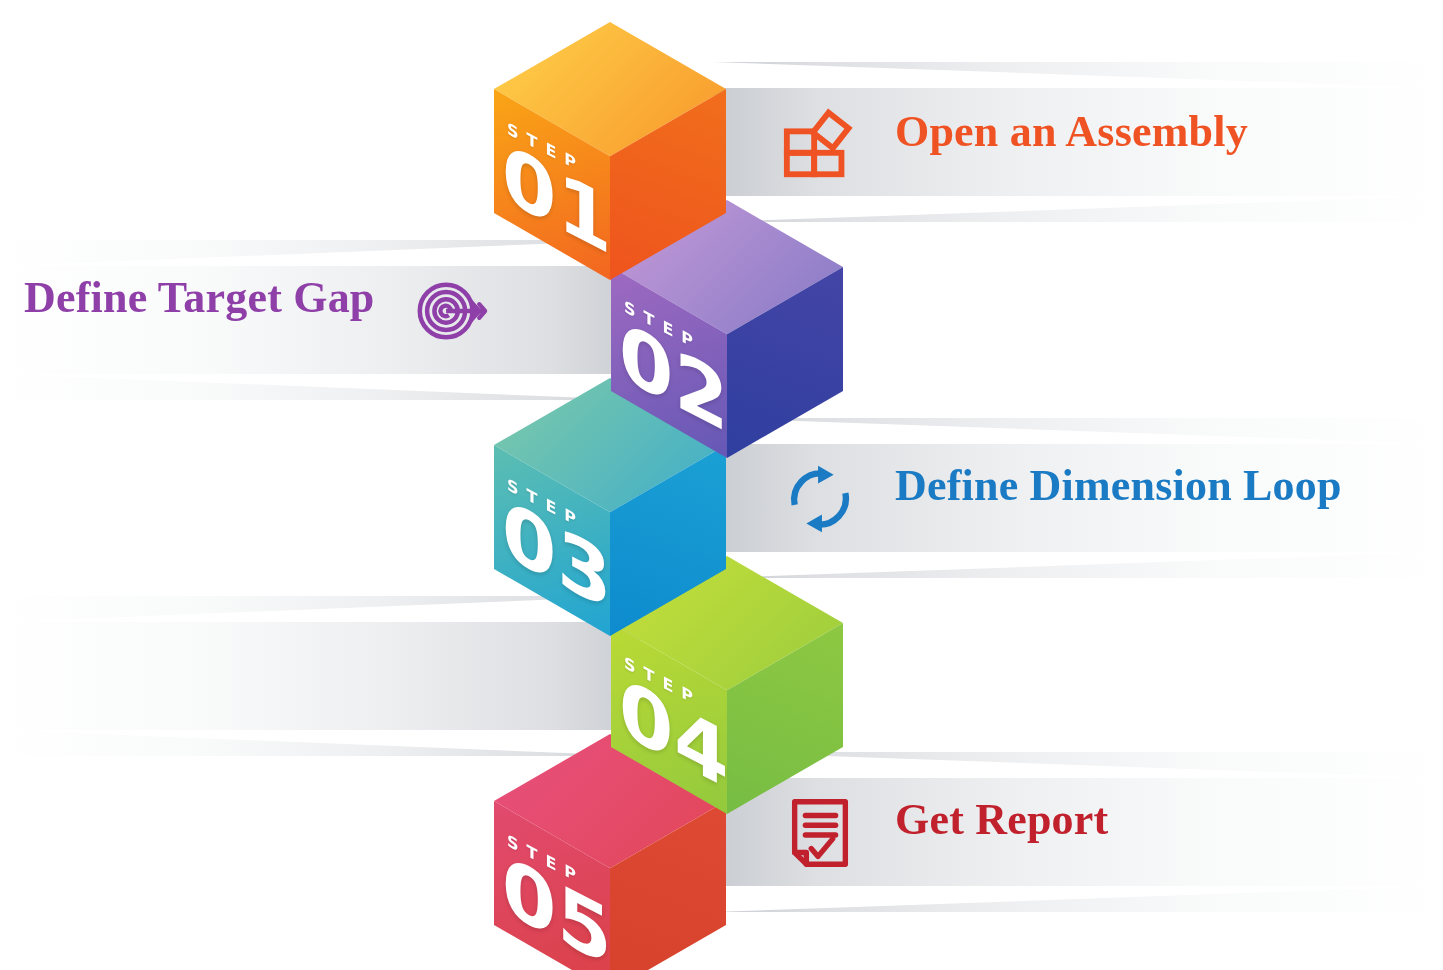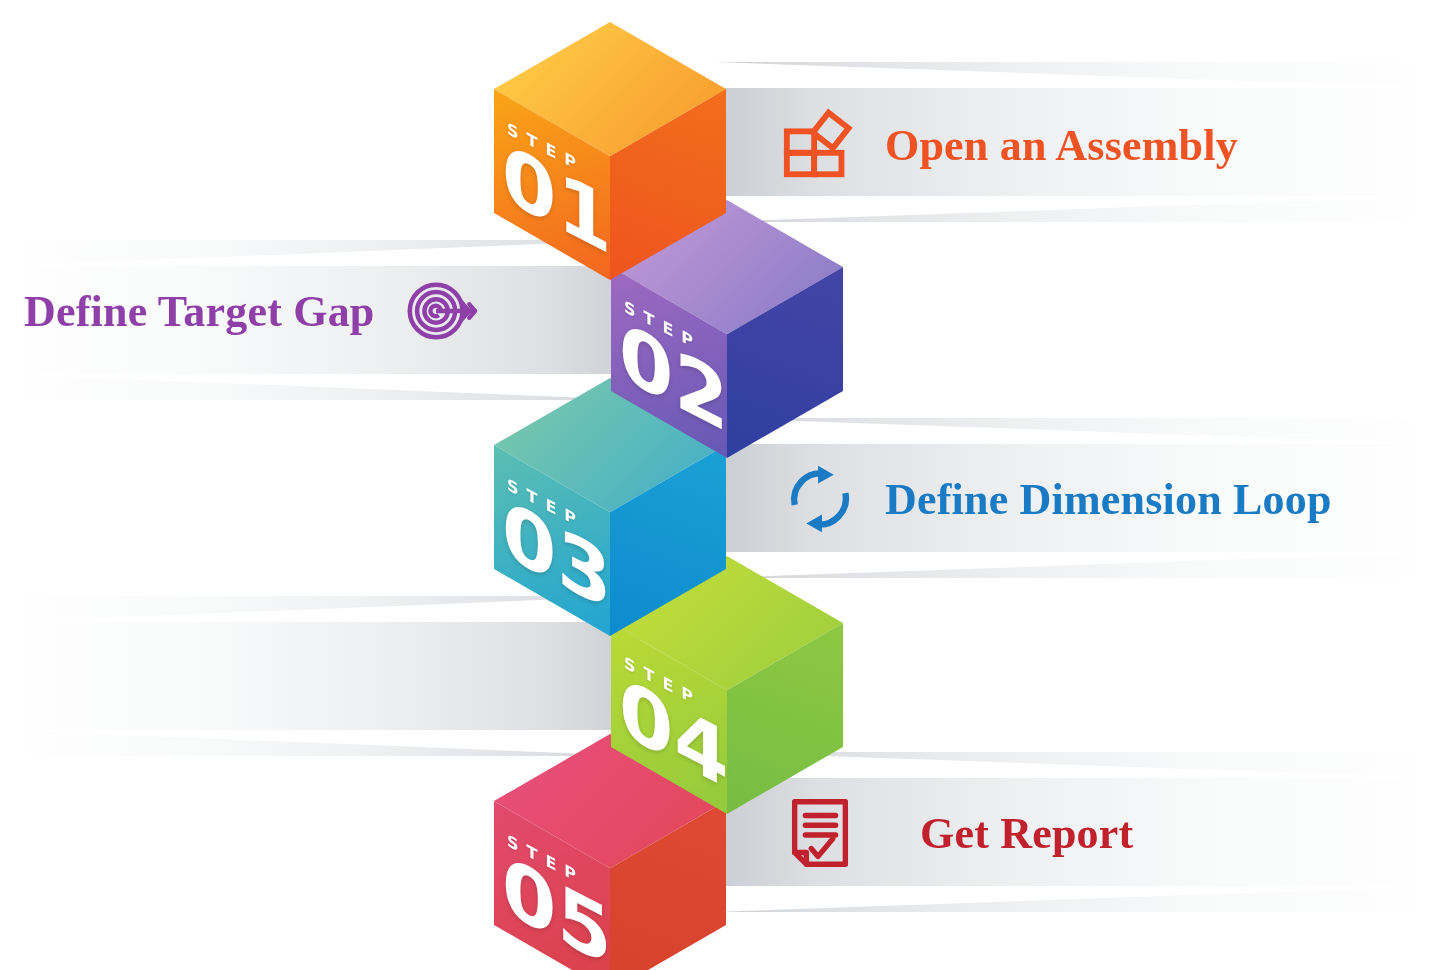--- a/index.html
+++ b/index.html
@@ -47,21 +47,21 @@
     margin-left:5px;display:block;line-height:1;
     text-shadow:0 1px 2px rgba(0,0,0,.12);
   }
   .steptxt .num{
     display:block;font-size:78px;font-weight:700;line-height:.92;
     letter-spacing:1px;margin-top:2px;
     text-shadow:0 2px 4px rgba(0,0,0,.15);
   }
 
   
-  .rowlabel{position:absolute;display:flex;align-items:center;gap:26px;}
+  .rowlabel{position:absolute;display:flex;gap:36px;}
   .rowlabel .title{
     font-family:"Liberation Serif",serif;
     font-weight:700;font-size:44px;white-space:nowrap;letter-spacing:.2px;
   }
   .rowlabel .ico{width:78px;height:78px;flex:0 0 78px;display:flex;align-items:center;justify-content:center;}
   .rowlabel .ico svg{width:100%;height:100%;display:block;}
 </style>
 </head>
 <body>
 
@@ -220,16 +220,16 @@
         <g fill="none" stroke="#c0212c" stroke-width="5.5" stroke-linejoin="round" stroke-linecap="round">
           <path d="M14 8 H66 V72 H26 L14 60 Z"></path>
           <path d="M14 60 H26 V72"></path>
           <path d="M25 22 H56"></path>
           <path d="M25 32 H56"></path>
           <path d="M25 42 H56"></path>
           <path d="M31 56 L38 64 L53 46"></path>
         </g>
       </svg>
     </span>
-    <span class="title" style="color:#c0212c;margin-left:35px;">Get Report</span>
+    <span class="title" style="color:#c0212c;">Get Report</span>
   </div>
 
 </div>
 
 </body></html>

